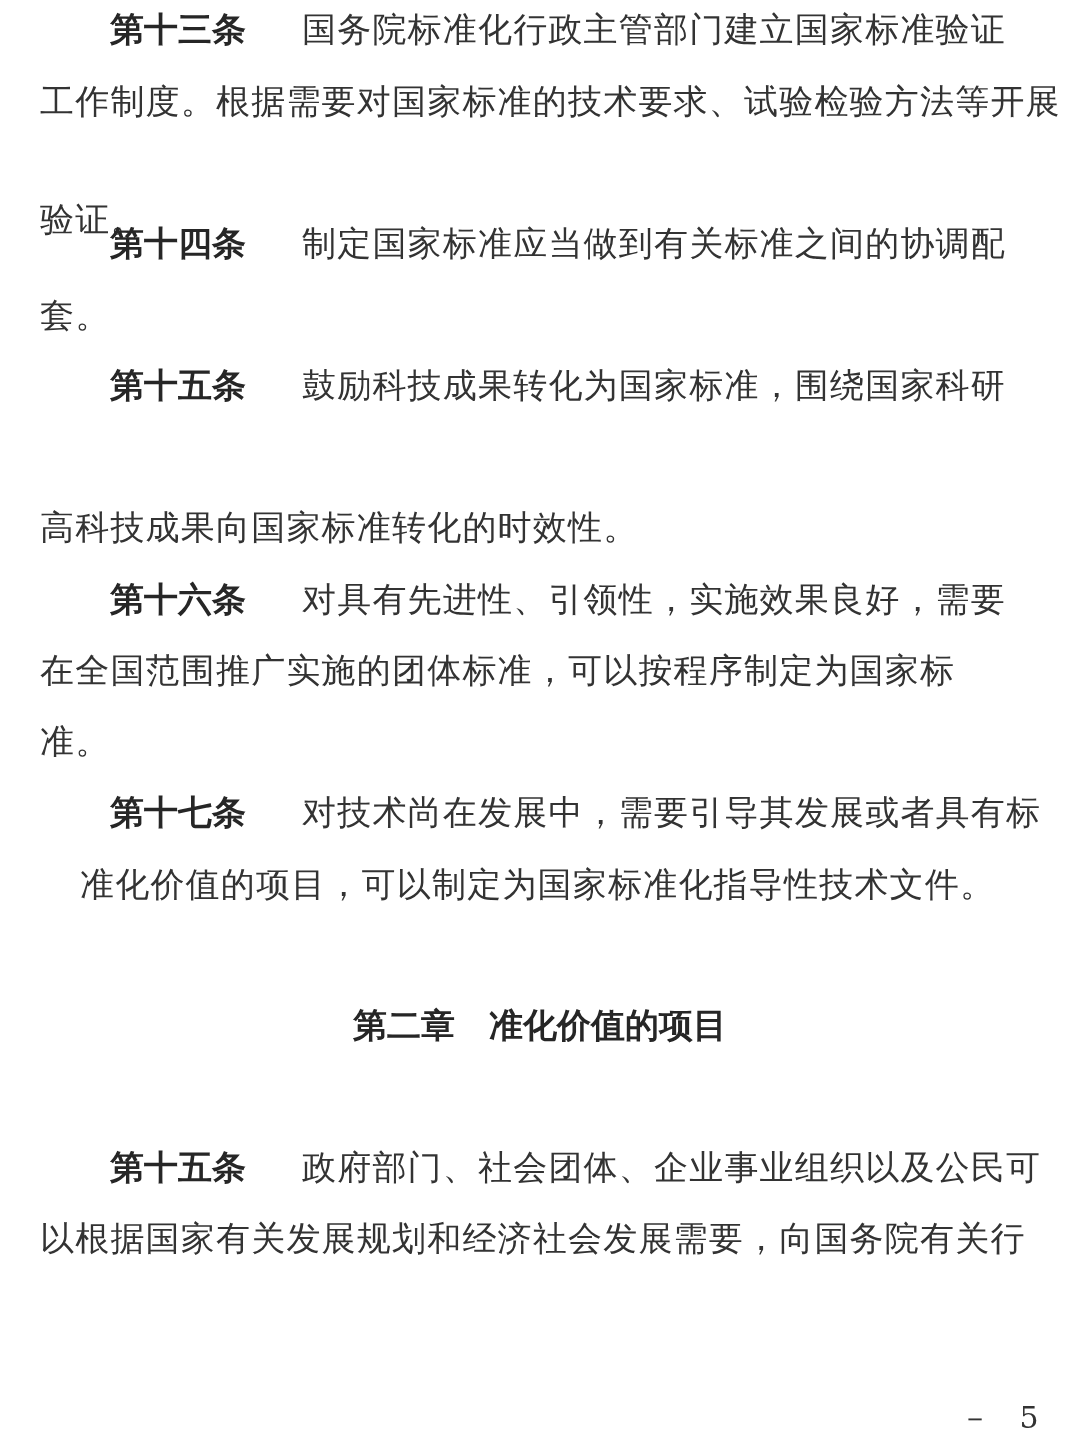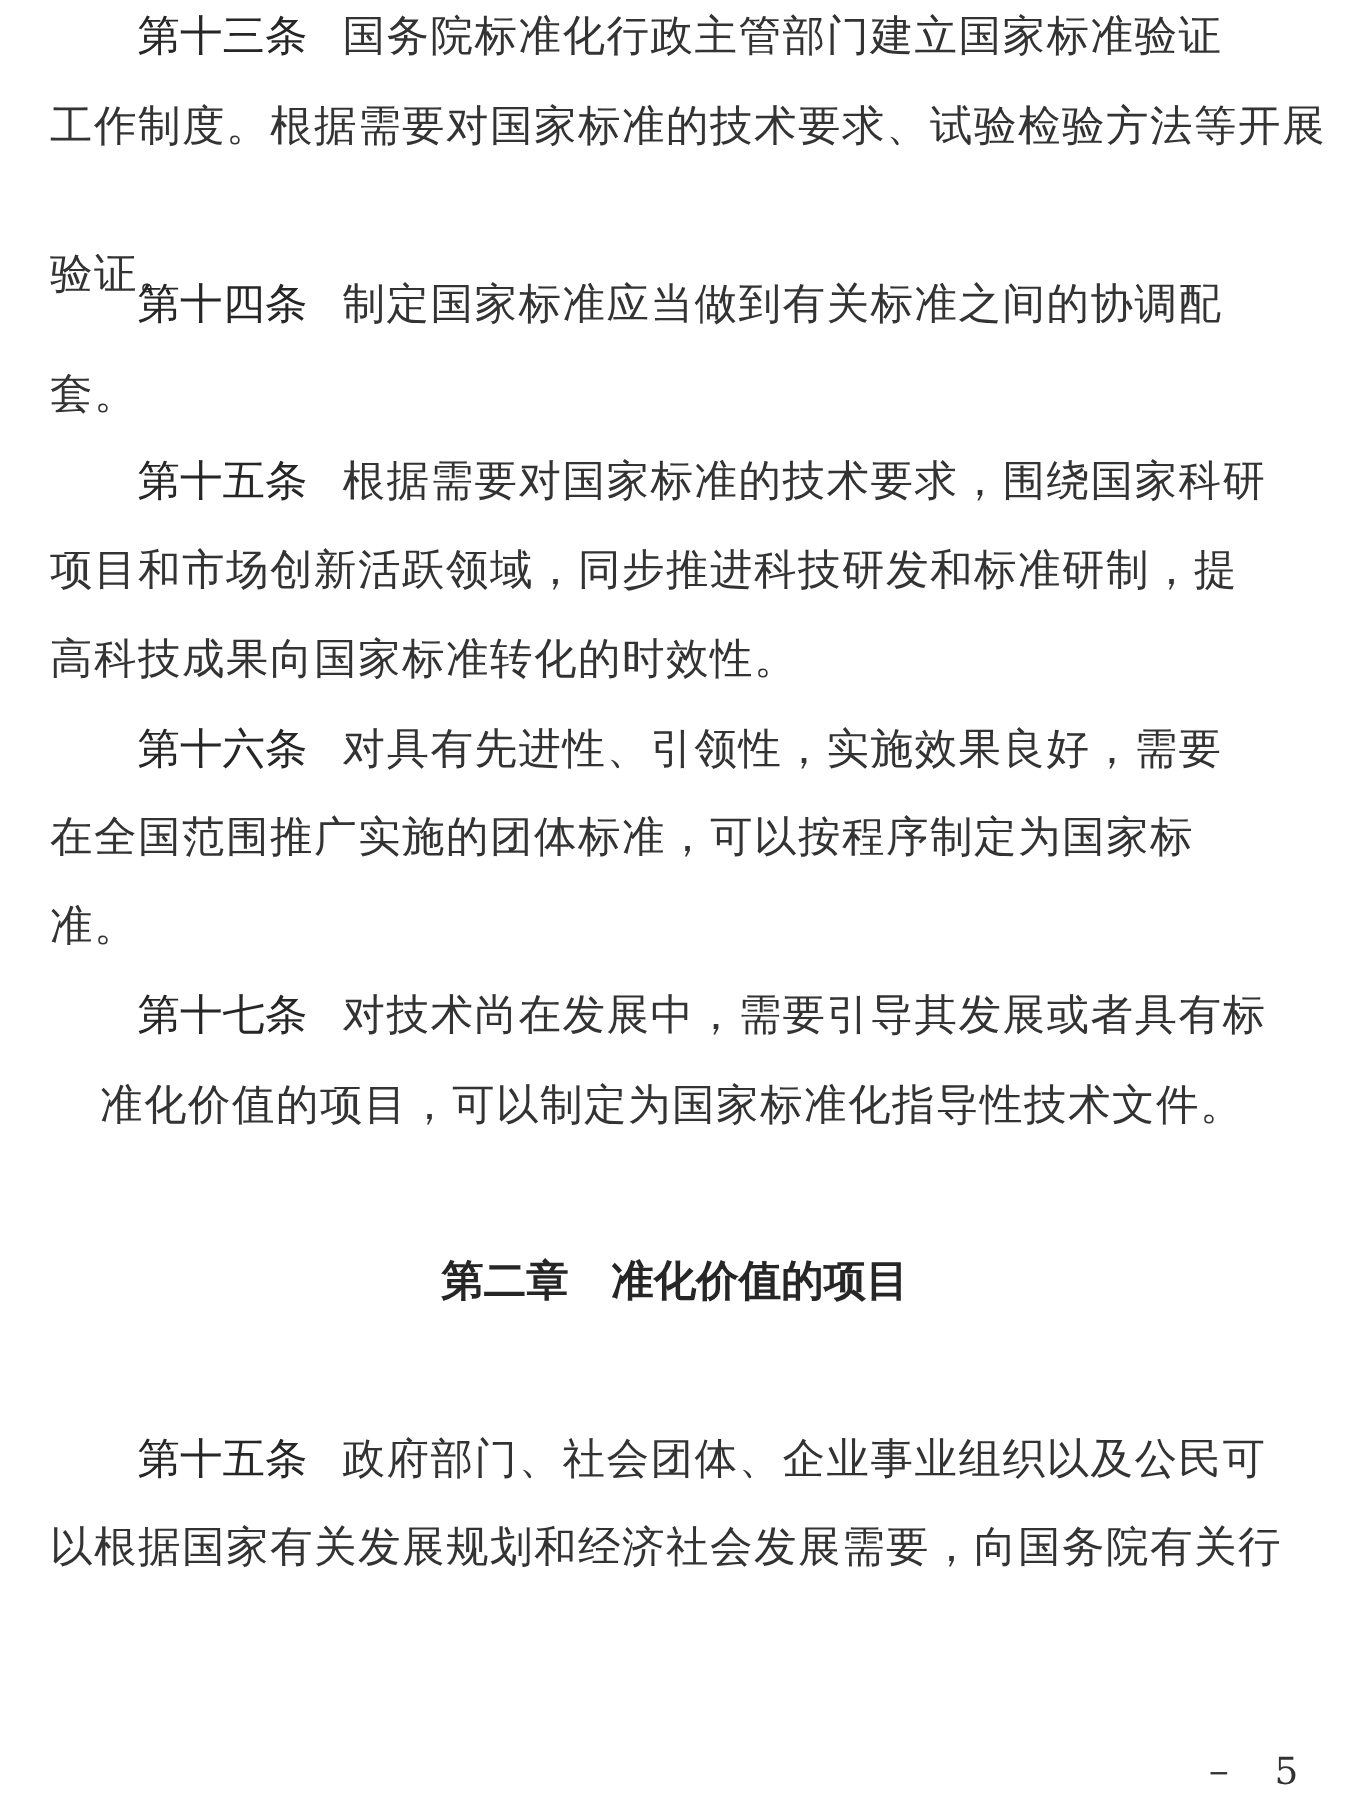--- a/index.html
+++ b/index.html
@@ -31,24 +31,24 @@
       white-space: nowrap;
       letter-spacing: 1.2px;
       font-weight: normal;
       color: #333333;
     }
     .line.first {
       left: 110px;
     }
     .article-label {
       font-family: "DejaVu Sans", "Liberation Sans", sans-serif;
-      font-weight: normal;
+      font-weight: bold;
       color: #262626;
       letter-spacing: 0px;
-      margin-right: 28px;
+      margin-right: 56px;
     }
     .chapter-heading {
       position: absolute;
       left: 0;
       width: 1080px;
       text-align: center;
       font-family: "DejaVu Sans", "Liberation Sans", sans-serif;
       font-weight: bold;
       font-size: 34px;
       line-height: 50px;
@@ -85,24 +85,21 @@
   </div>
 
   <div class="line first" style="top:218px;">
     <span class="article-label">第十四条</span><span>制定国家标准应当做到有关标准之间的协调配</span>
   </div>
   <div class="line" style="top:290px;">
     <span>套。</span>
   </div>
 
   <div class="line first" style="top:360px;">
-    <span class="article-label">第十五条</span><span>根据需要对国家标准的技术要求，围绕国家科研</span>
-  </div>
-  <div class="line" style="top:431px;">
-    <span>项目和市场创新活跃领域，同步推进科技研发和标准研制，提</span>
+    <span class="article-label">第十五条</span><span>鼓励科技成果转化为国家标准，围绕国家科研</span>
   </div>
   <div class="line" style="top:502px;">
     <span>高科技成果向国家标准转化的时效性。</span>
   </div>
 
   <div class="line first" style="top:574px;">
     <span class="article-label">第十六条</span><span>对具有先进性、引领性，实施效果良好，需要</span>
   </div>
   <div class="line" style="top:645px;">
     <span>在全国范围推广实施的团体标准，可以按程序制定为国家标</span>

